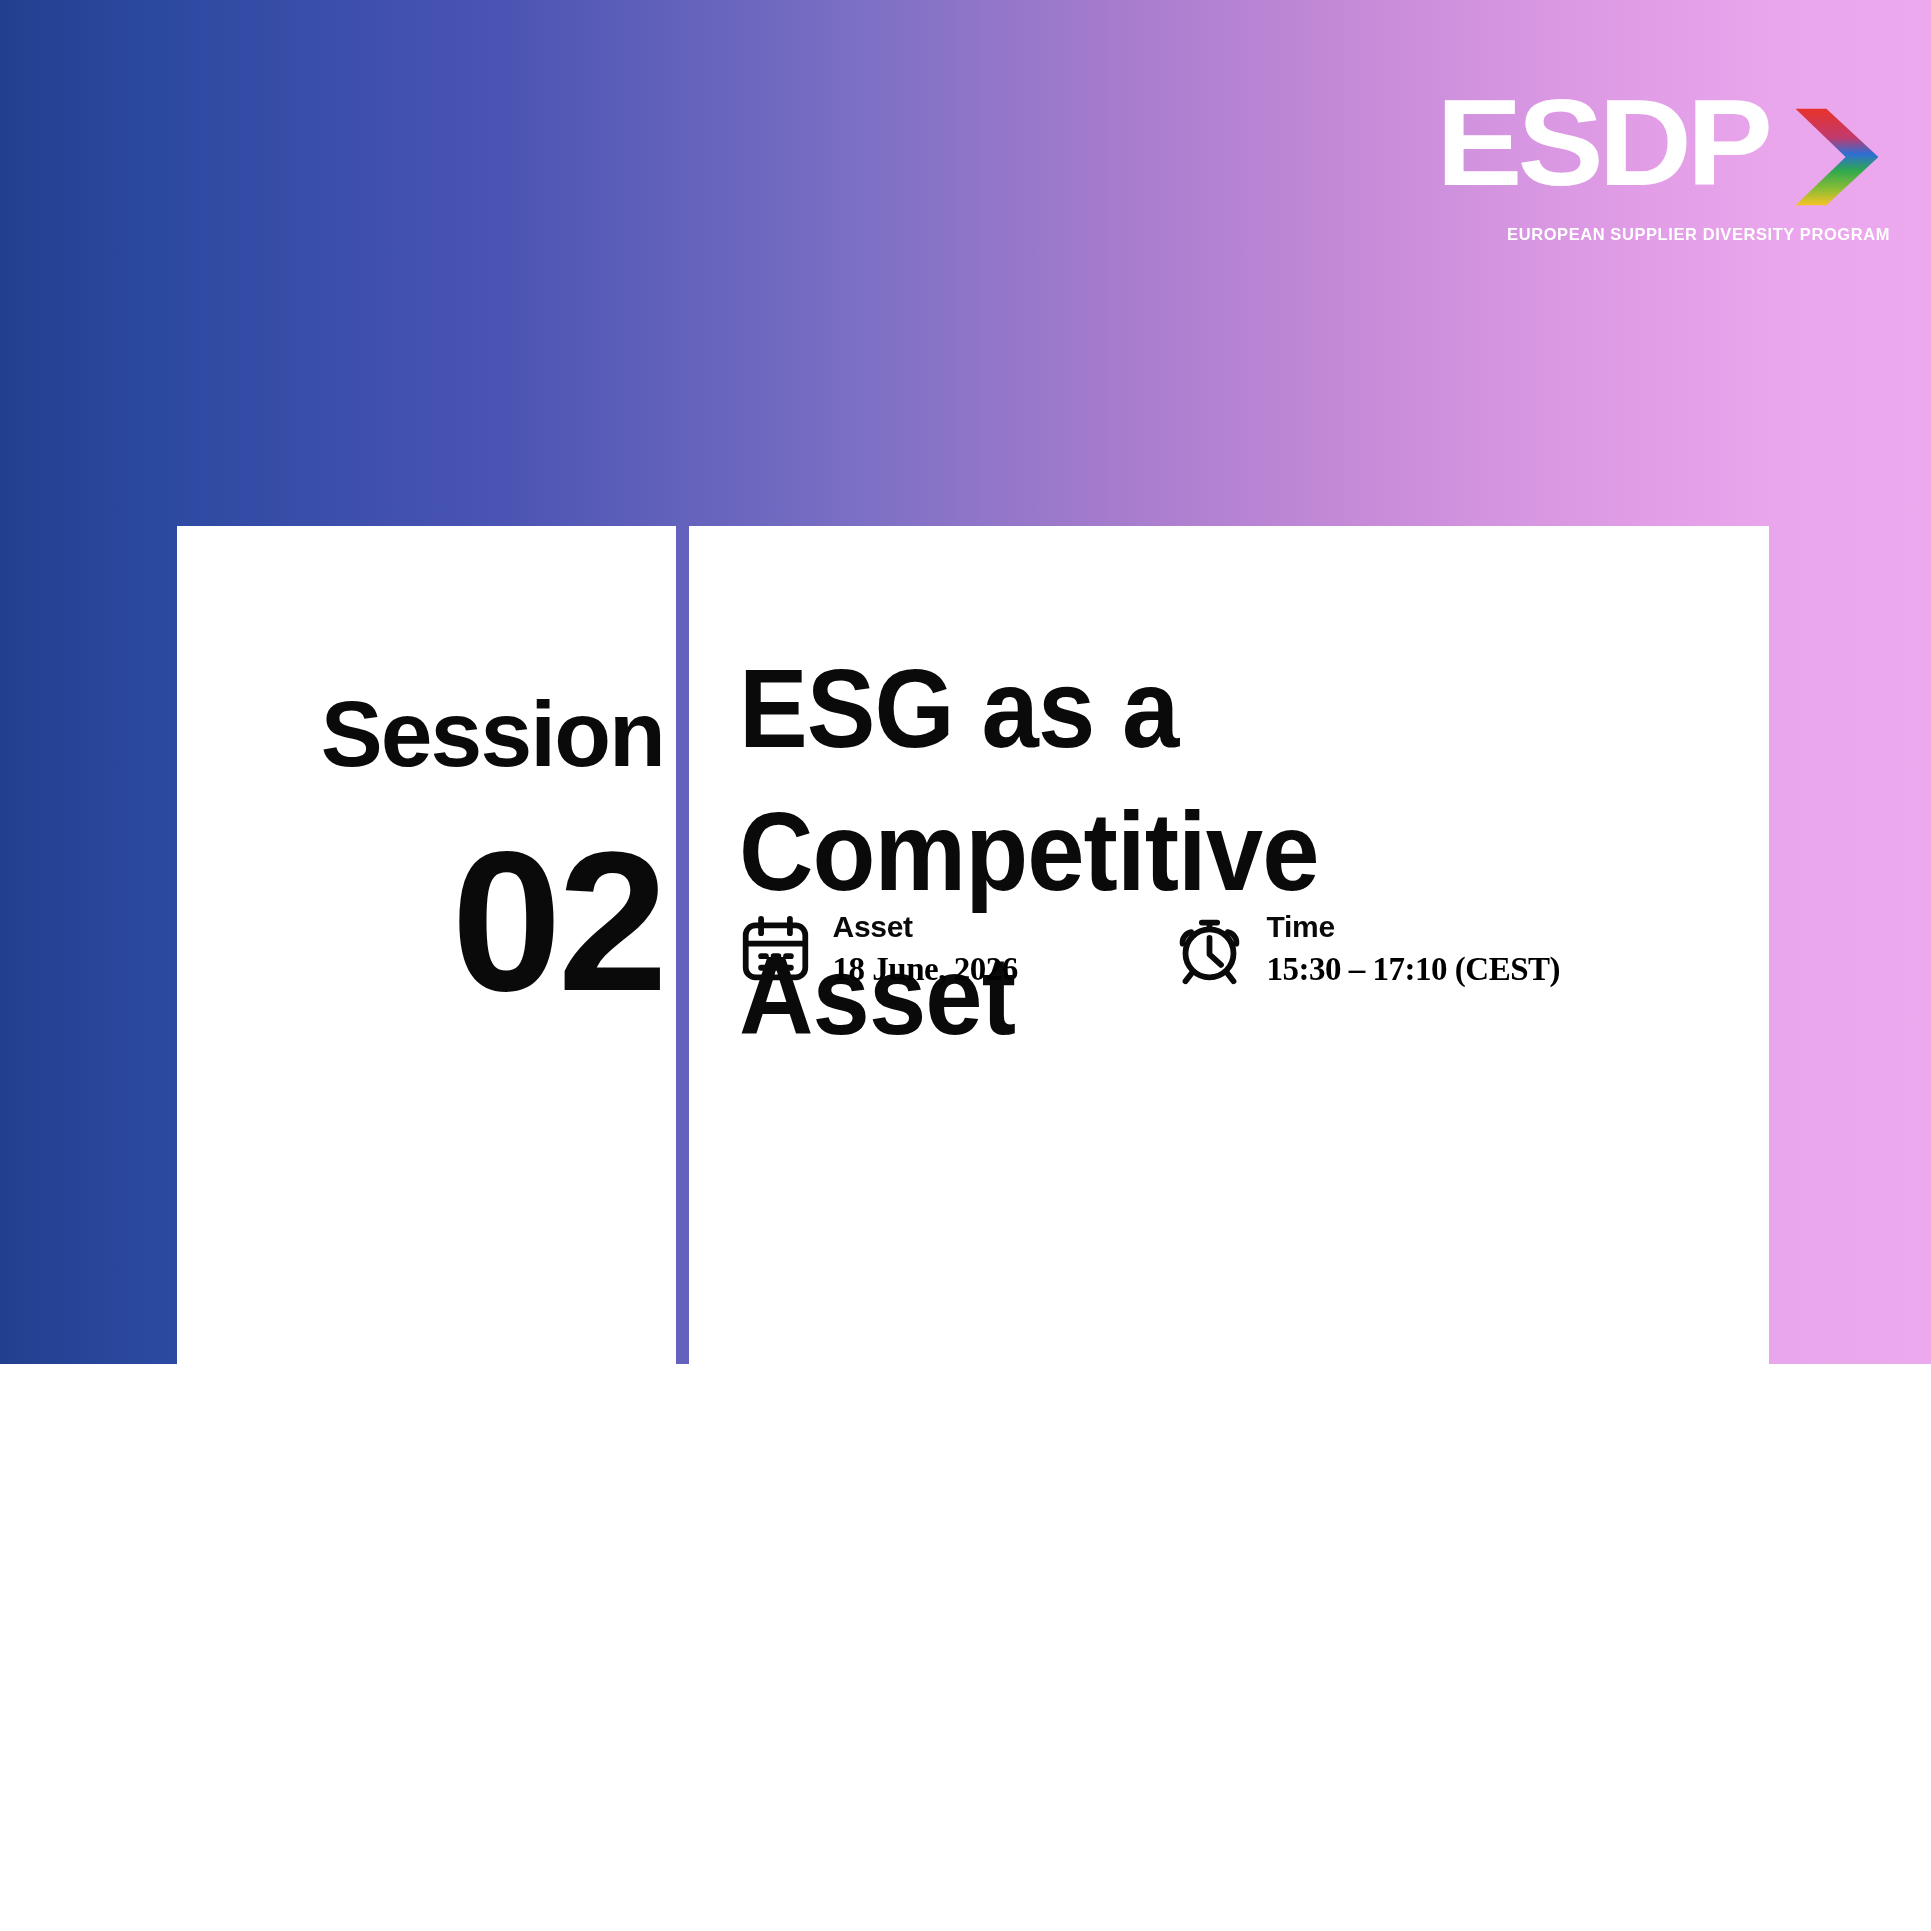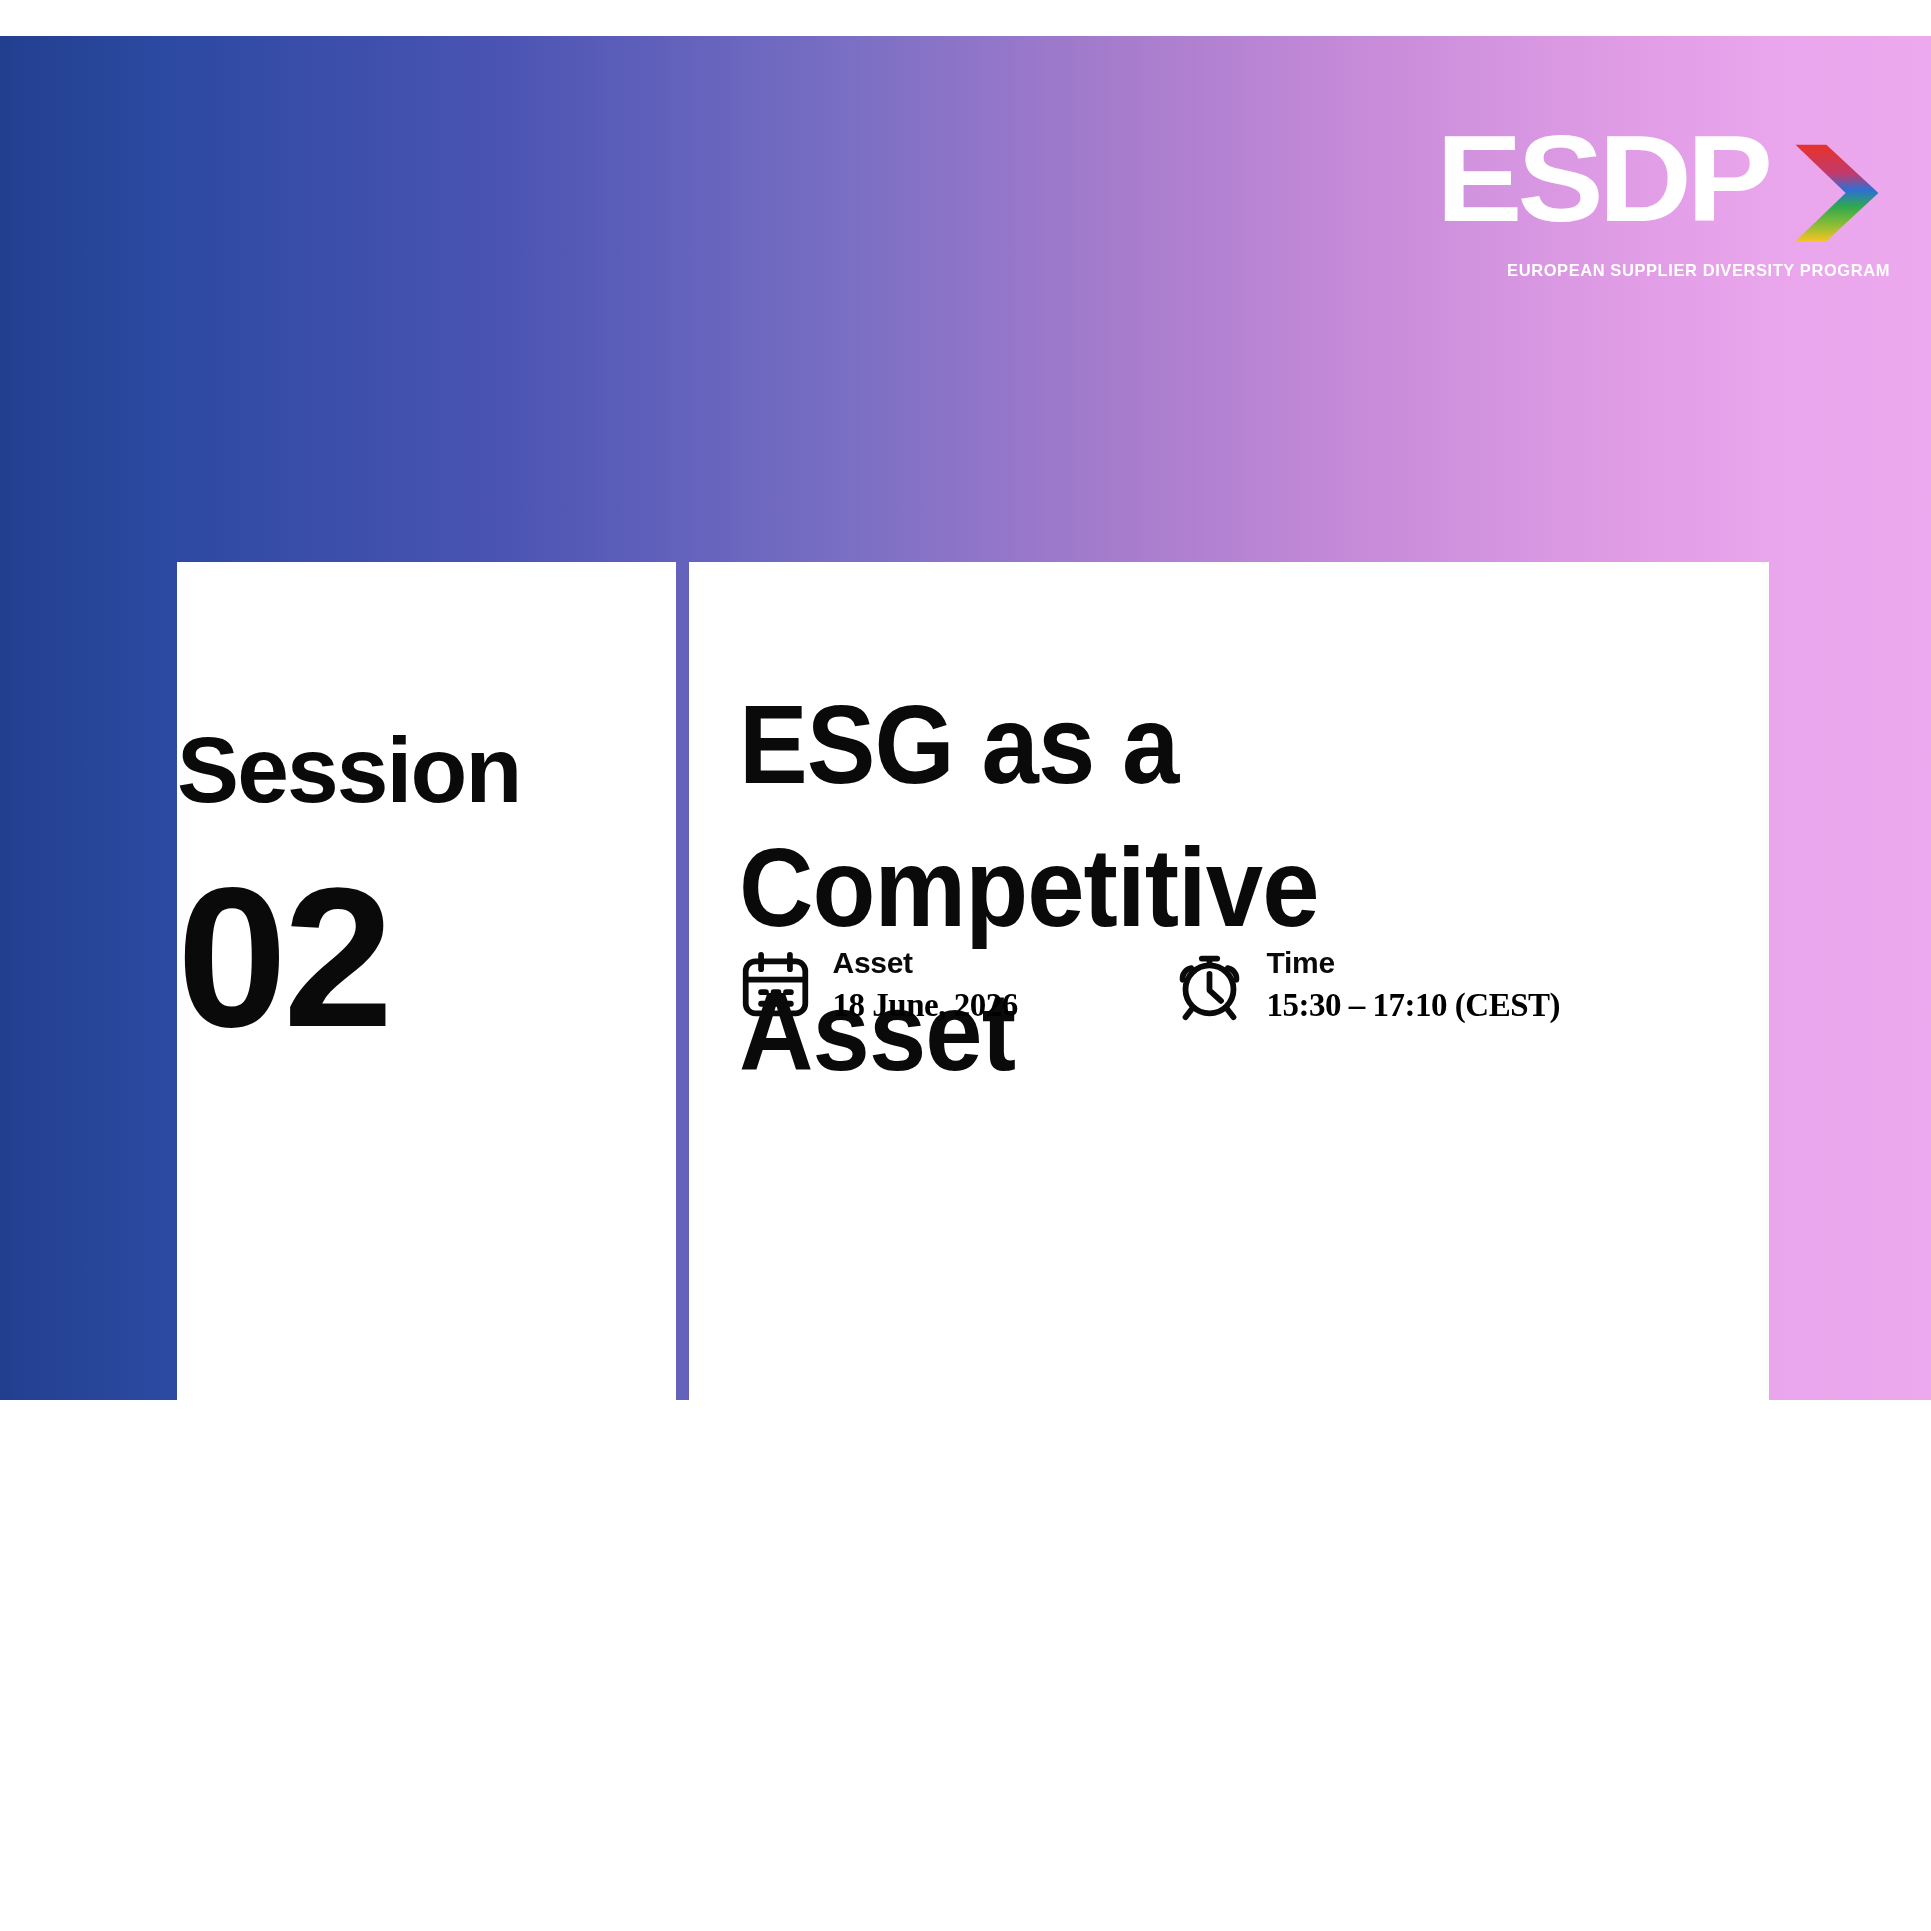--- a/index.html
+++ b/index.html
@@ -17,21 +17,20 @@
     background:linear-gradient(90deg,
         #223f8f 0%,
         #2b49a0 8%,
         #4b54b3 26%,
         #7a6fc4 44%,
         #a77ccd 58%,
         #c58ad8 70%,
         #dd9ae4 82%,
         #e9a6ec 92%,
         #eda9ee 100%);
-    margin-top:36px;
   }
 
   
   #logo {
     position:absolute;
     right:41px;
     top:93px;
     width:415px;
     text-align:right;
   }
@@ -78,23 +77,23 @@
   }
   #panel-main {
     flex:1;
     background:#ffffff;
     position:relative;
   }
 
   
   #session-block {
     position:absolute;
-    left:0; right:0;
+    left:0; right:12px;
     top:162px;
-    text-align:left;
+    text-align:right;
   }
   #session-word {
     font-family:"Liberation Sans", sans-serif;
     font-weight:700;
     font-size:93px;
     line-height:1;
     letter-spacing:-1.9px;
     color:#0a0a0a;
   }
   #session-number {

